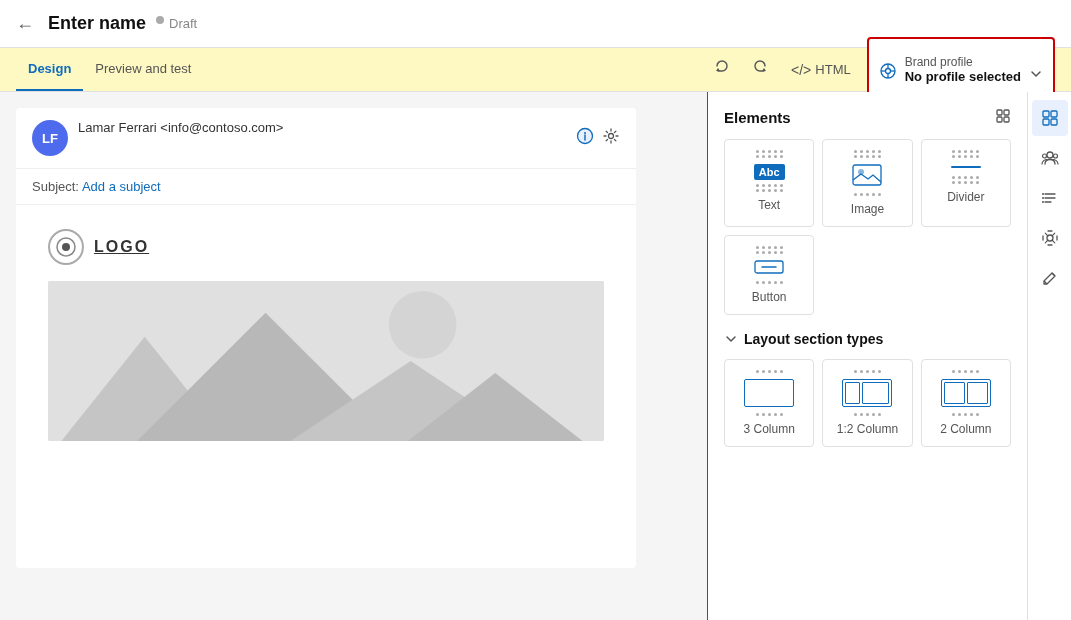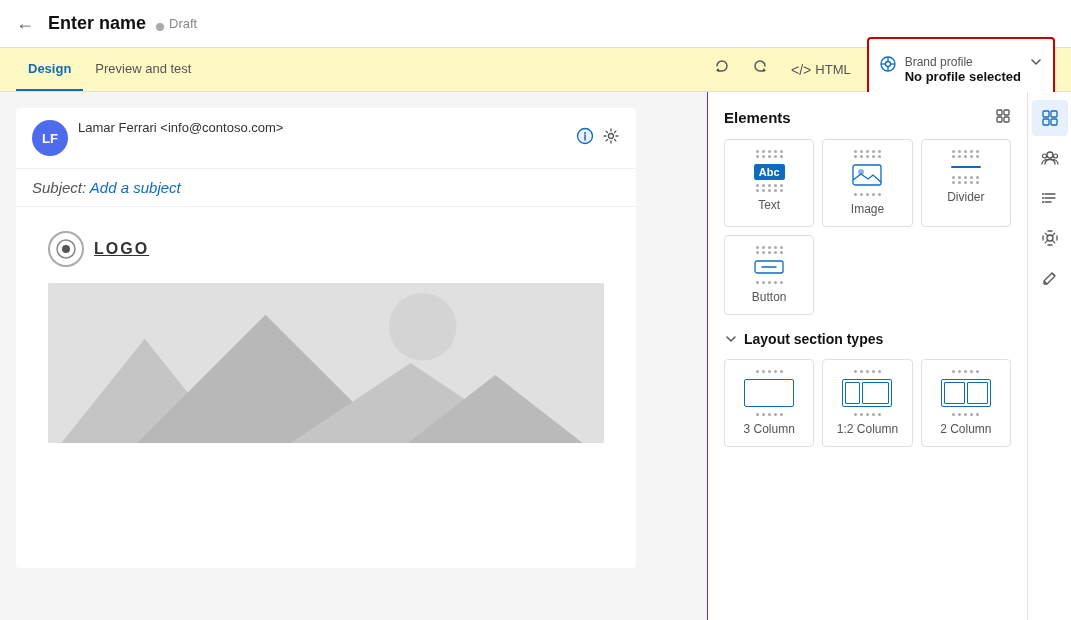--- a/index.html
+++ b/index.html
@@ -7,21 +7,21 @@
 
     
     .top-bar {
       display: flex; align-items: center; justify-content: space-between;
       background: #fff; height: 48px; padding: 0 12px;
       border-bottom: 1px solid #e0e0e0;
     }
     .top-bar-left { display: flex; align-items: center; gap: 10px; }
     .back-btn { background: none; border: none; cursor: pointer; color: #555; font-size: 18px; padding: 4px; }
     .page-title { font-size: 18px; font-weight: 600; color: #111; }
-    .draft-badge { display: flex; align-items: flex-end; gap: 5px; color: #888; font-size: 13px; }
+    .draft-badge { display: flex; align-items: flex-start; gap: 5px; color: #888; font-size: 13px; }
     .draft-dot { width: 8px; height: 8px; border-radius: 50%; background: #aaa; }
     .top-bar-right { display: flex; align-items: center; gap: 8px; }
     .save-btn {
       display: flex; align-items: center; gap: 0;
       border: 1px solid #d0d0d0; border-radius: 4px; background: #fff; cursor: pointer;
     }
     .save-btn-main { padding: 6px 12px; font-size: 13px; border: none; background: none; cursor: pointer; color: #333; }
     .save-btn-dropdown { padding: 6px 8px; border-left: 1px solid #d0d0d0; background: none; border-top: none; border-right: none; border-bottom: none; cursor: pointer; color: #555; }
     .more-btn { background: none; border: none; cursor: pointer; color: #555; font-size: 18px; padding: 4px 8px; }
     .ready-btn {
@@ -40,21 +40,21 @@
       padding: 0 12px; height: 100%; display: flex; align-items: center;
       cursor: pointer; font-size: 13px; color: #555; border-bottom: 2px solid transparent;
     }
     .tab.active { color: #0f6cbd; border-bottom: 2px solid #0f6cbd; font-weight: 600; }
     .sub-nav-right { display: flex; align-items: center; gap: 8px; }
     .icon-btn { background: none; border: none; cursor: pointer; color: #555; font-size: 16px; padding: 4px 6px; }
     .html-btn { display: flex; align-items: center; gap: 4px; background: none; border: none; cursor: pointer; color: #555; font-size: 13px; padding: 4px 8px; }
 
     
     .brand-profile {
-      display: flex; align-items: flex-start; gap: 8px;
+      display: flex; align-items: flex-end; gap: 8px;
       border: 2px solid #cc0000; border-radius: 4px; padding: 16px 10px;
       cursor: pointer; background: #fff;
     }
     .brand-profile-icon { color: #0f6cbd; font-size: 16px; }
     .brand-profile-text { display: flex; flex-direction: column; }
     .brand-profile-title { font-size: 12px; color: #555; }
     .brand-profile-value { font-size: 13px; font-weight: 700; color: #111; }
     .brand-profile-chevron { color: #555; font-size: 14px; }
 
     
@@ -69,21 +69,21 @@
     }
     .sender-info { display: flex; align-items: flex-start; gap: 10px; }
     .avatar {
       width: 36px; height: 36px; border-radius: 50%; background: #4f6bed;
       display: flex; align-items: center; justify-content: center;
       color: #fff; font-size: 13px; font-weight: 700;
     }
     .sender-name { font-size: 13px; color: #333; }
     .email-actions { display: flex; gap: 8px; color: #555; }
     .email-action-btn { background: none; border: none; cursor: pointer; color: #555; font-size: 16px; }
-    .subject-line { padding: 10px 16px; font-size: 15px; color: #555; border-bottom: 1px solid #eee; font-style: italic; }
+    .subject-line { padding: 10px 16px; font-size: 13px; color: #555; border-bottom: 1px solid #eee; }
     .subject-link { color: #0f6cbd; text-decoration: none; cursor: pointer; }
     .email-body { padding: 24px 32px; display: flex; flex-direction: column; align-items: center; gap: 16px; }
     .logo-area { display: flex; align-items: center; gap: 10px; align-self: flex-start; text-decoration: underline; }
     .logo-icon { width: 36px; height: 36px; border-radius: 50%; border: 2px solid #aaa; display: flex; align-items: center; justify-content: center; }
     .logo-text { font-size: 16px; font-weight: 700; letter-spacing: 2px; color: #333; }
     .image-placeholder {
       width: 100%; height: 160px; background: #e0e0e0; border-radius: 2px;
       display: flex; align-items: center; justify-content: center; position: relative; overflow: hidden;
     }
     .elements-panel {

